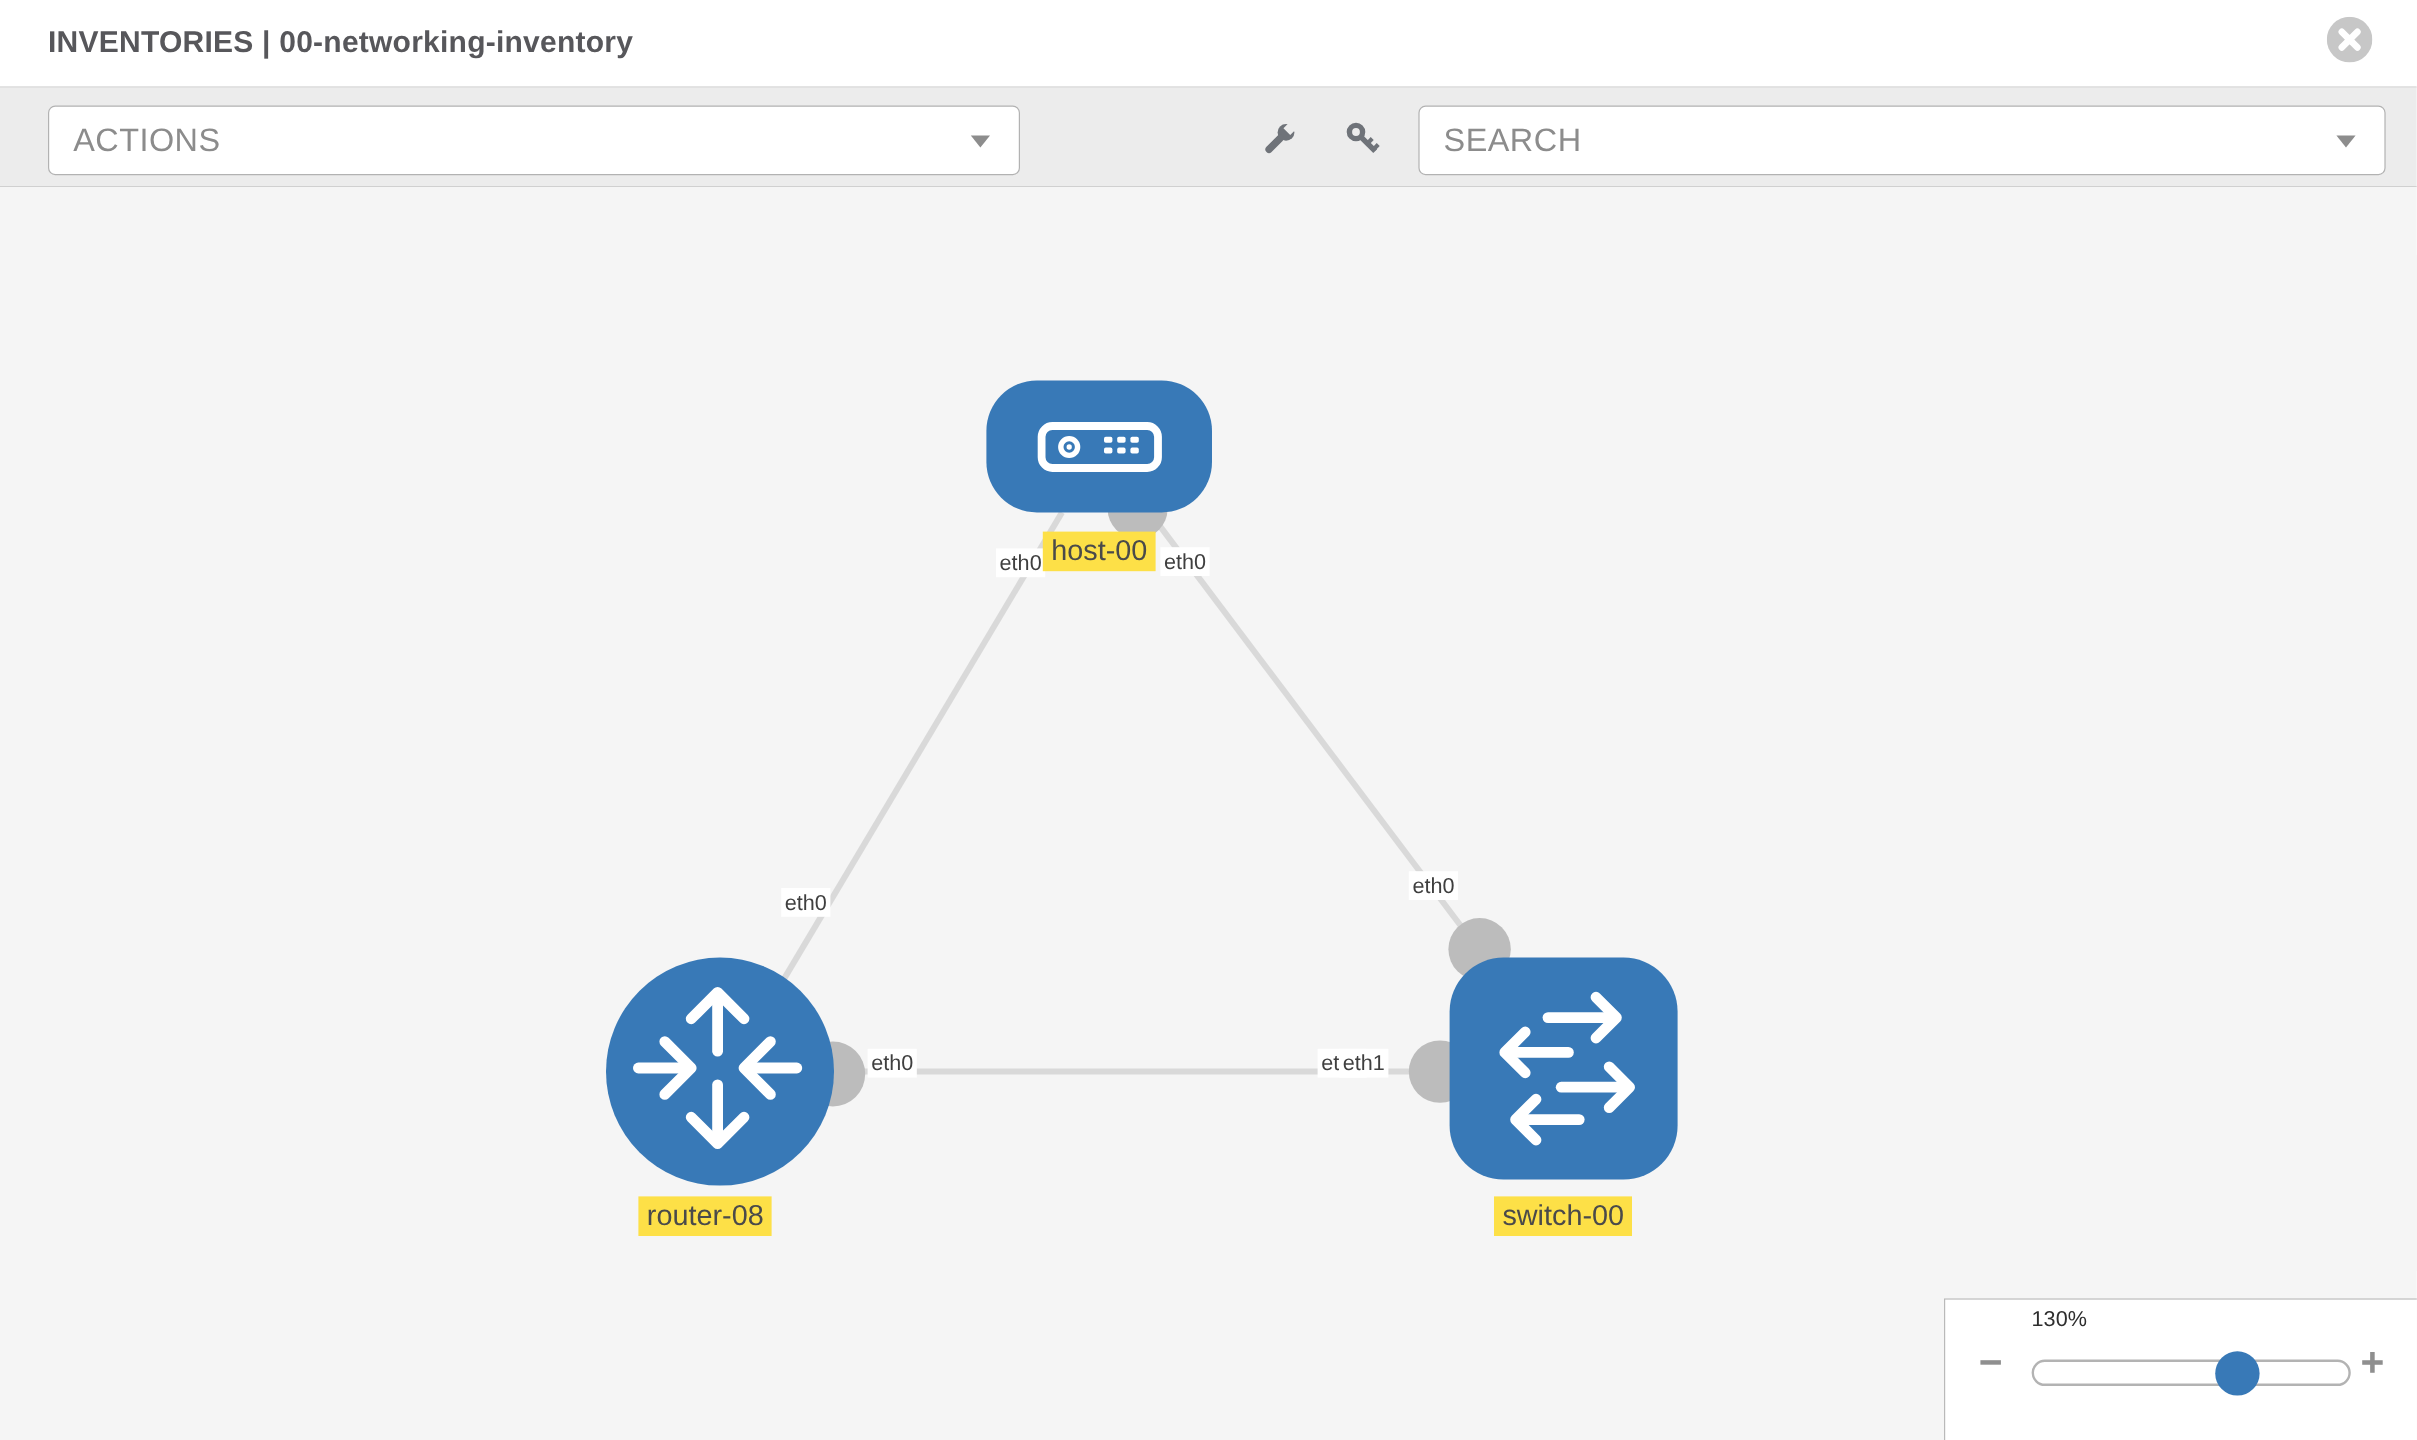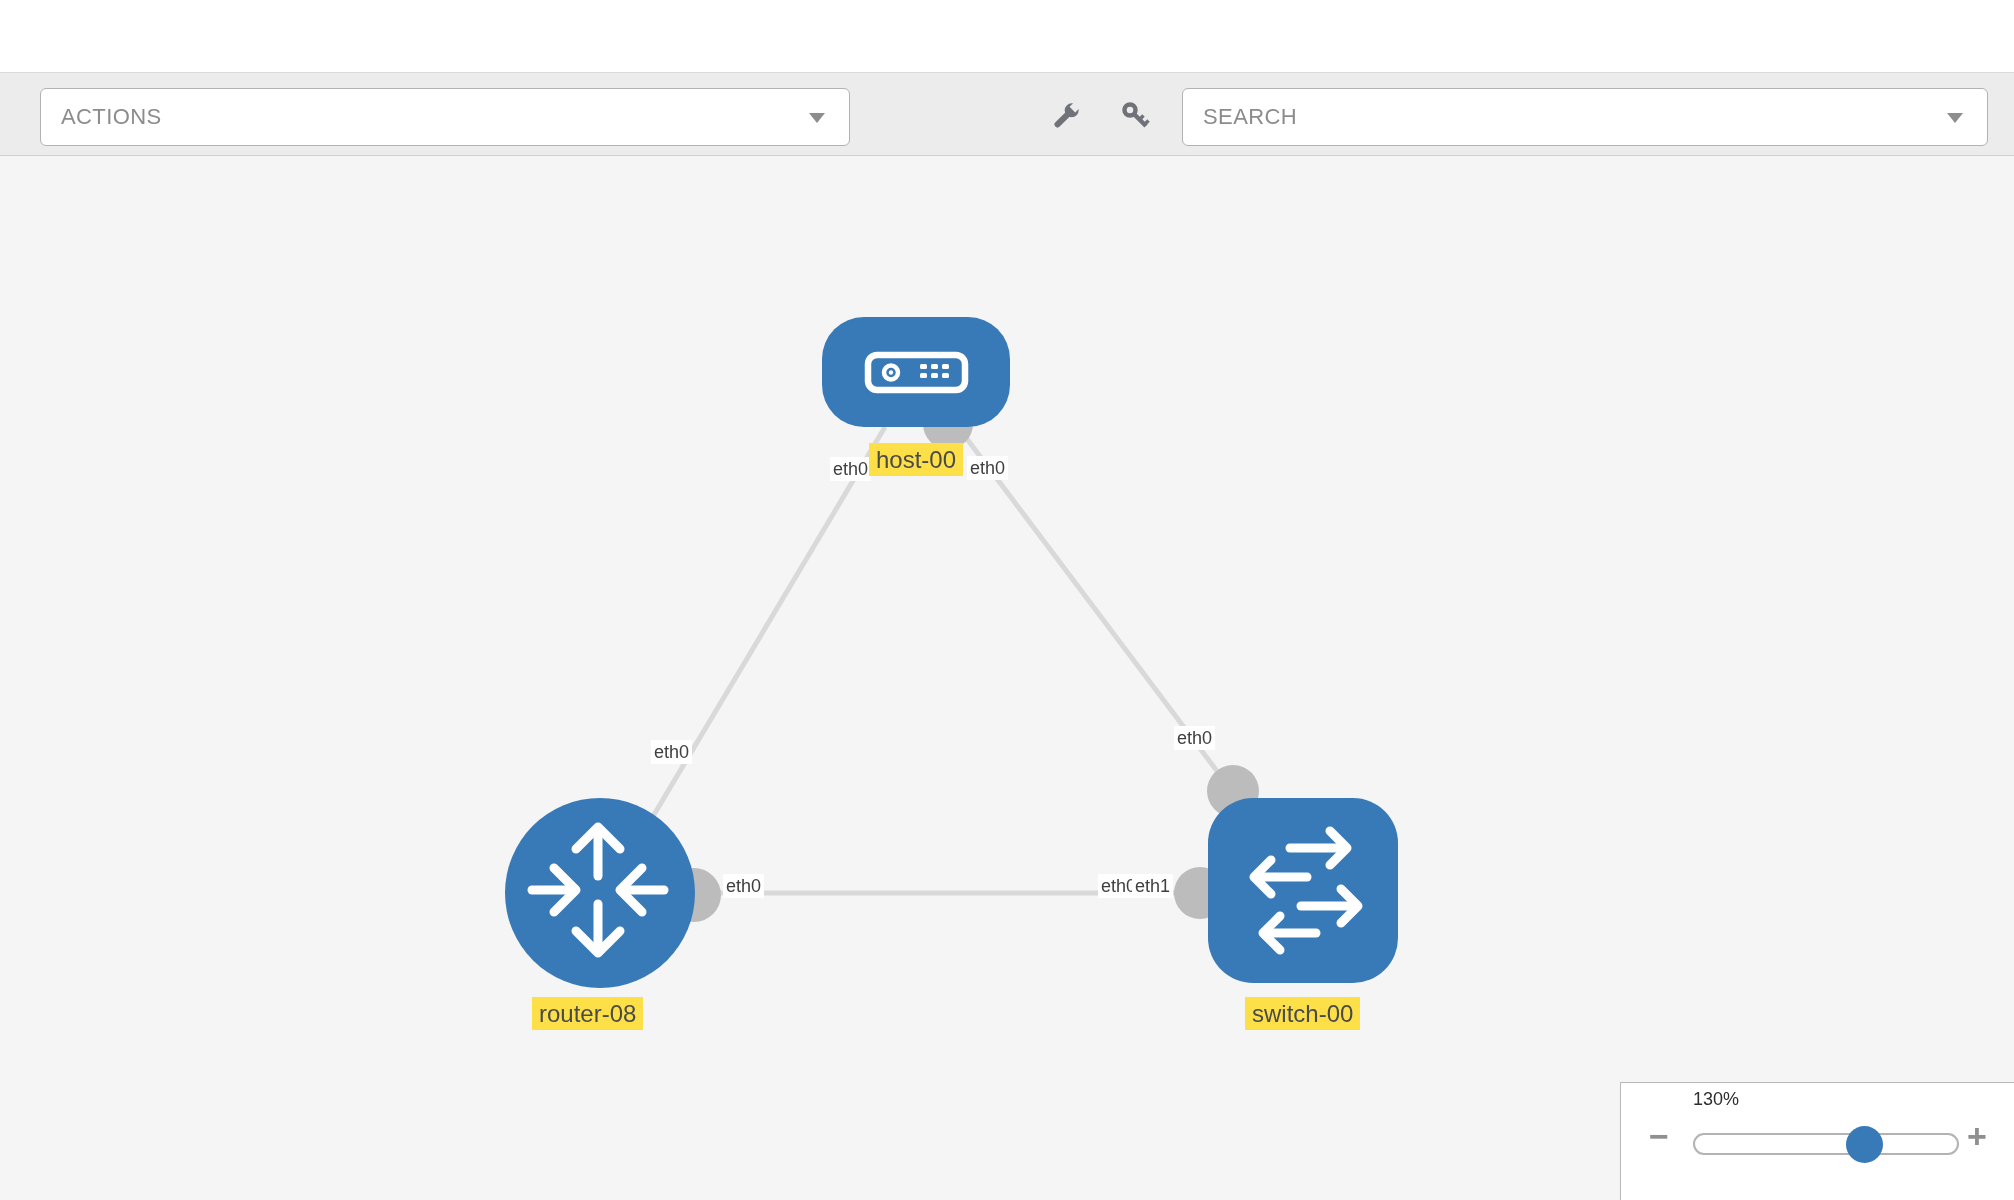--- a/index.html
+++ b/index.html
@@ -10,21 +10,21 @@
   
   .header { position:absolute; left:0; top:0; width:2014px; height:72px; background:#ffffff; }
   .title { position:absolute; left:40px; top:0; line-height:70px; font-size:25px;
     font-weight:700; color:#57575b; letter-spacing:.2px; }
   .close-btn { position:absolute; left:1939px; top:14px; width:38px; height:38px; cursor:pointer; }
 
   
   .toolbar { position:absolute; left:0; top:72px; width:2014px; height:84px;
     background:#ececec; border-top:1px solid #dadada; border-bottom:1px solid #d0d0d0; }
   .dropdown { position:absolute; top:15px; height:58px; background:#ffffff;
-    border:1px solid #b2b2b2; border-radius:6px; color:#8c8c8c; font-size:22px; }
+    border:1px solid #b2b2b2; border-radius:6px; color:#8c8c8c; font-size:27px; }
   .dropdown .dd-label { position:absolute; left:20px; top:0; line-height:56px; letter-spacing:.4px; }
   .chevron { position:absolute; right:24px; top:24px; width:0; height:0;
     border-left:8px solid transparent; border-right:8px solid transparent;
     border-top:10px solid #8d8d8d; }
   .dd-actions { left:40px; width:810px; }
   .dd-search { left:1182px; width:806px;padding-left:32px; }
   .tool-icon-btn { position:absolute; top:26px; width:34px; height:34px; cursor:pointer; }
   .btn-wrench { left:1049px; }
   .btn-key { left:1119px; }
 
@@ -50,20 +50,29 @@
   .zoom-track { position:absolute; left:72px; top:50px; width:266px; height:22px;
     background:#ffffff; border:2px solid #b3b3b3; border-radius:12px; cursor:pointer; }
   .zoom-thumb { position:absolute; left:225px; top:43px; width:37px; height:37px;
     border-radius:50%; background:#3879b7; cursor:grab; }
 </style>
 </head>
 <body>
 
 <div id="app">
 
+  <div class="header">
+    <div class="title">INVENTORIES | 00-networking-inventory</div>
+    <div class="close-btn">
+      <svg width="38" height="38" viewBox="0 0 38 38">
+        <circle cx="19" cy="19" r="19" fill="#c7c7c7"></circle>
+        <path d="M12.5 12.5 L25.5 25.5 M25.5 12.5 L12.5 25.5" stroke="#ffffff" stroke-width="5.5" stroke-linecap="round"></path>
+      </svg>
+    </div>
+  </div>
 
   <div class="toolbar">
     <div class="dropdown dd-actions">
       <span class="dd-label">ACTIONS</span>
       <span class="chevron"></span>
     </div>
 
     <div class="tool-icon-btn btn-wrench">
       <svg width="34" height="34" viewBox="0 0 34 34">
         <g transform="rotate(45 17 17)">
@@ -151,21 +160,21 @@
         </g>
       </g>
     </svg>
 
     <div class="iflabel" style="left:830px; top:301px;">eth0</div>
     <div class="iflabel" style="left:967px; top:300px;">eth0</div>
     <div class="iflabel" style="left:651px; top:584px;">eth0</div>
     <div class="iflabel" style="left:723px; top:718px;">eth0</div>
     <div class="iflabel" style="left:1174px; top:570px;">eth0</div>
     <div class="iflabel" style="left:1098px; top:718px;">eth0</div>
-    <div class="iflabel" style="left:1116px; top:718px;margin-left:16px;">eth1</div>
+    <div class="iflabel" style="left:1116px; top:718px;">eth1</div>
 
     <div class="nodelabel" style="left:869px; top:287px;">host-00</div>
     <div class="nodelabel" style="left:532px; top:841px;">router-08</div>
     <div class="nodelabel" style="left:1245px; top:841px;">switch-00</div>
   </div>
 
   <div class="zoom-panel">
     <div class="zoom-level">130%</div>
     <div class="zoom-minus">−</div>
     <div class="zoom-track"></div>

